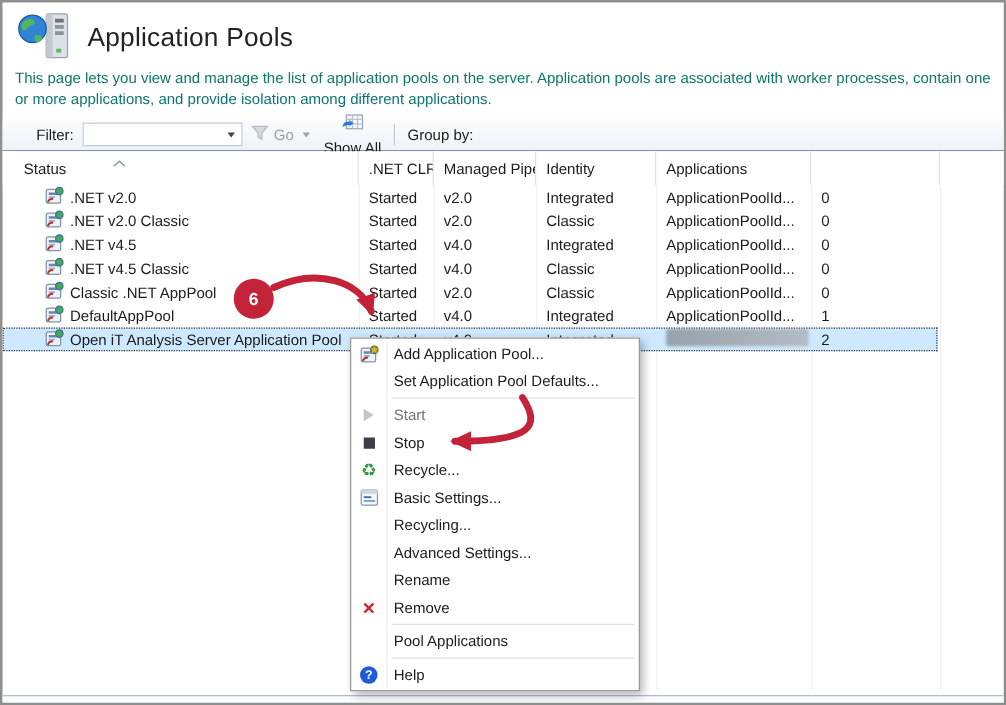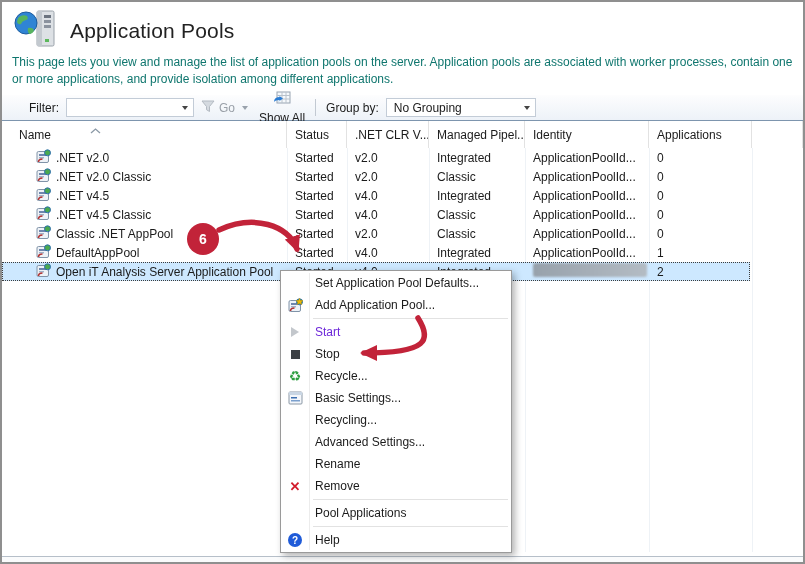--- a/index.html
+++ b/index.html
@@ -55,21 +55,21 @@
     border-top:1px solid #b6bfc9;background:#fafbfc;z-index:3;}
   
   .menu{
     position:absolute;top:268px;left:278px;width:232px;background:#fff;box-sizing:border-box;
     border:1px solid #9a9a9a;box-shadow:3px 3px 7px rgba(0,0,0,.3);padding:1px 0;z-index:50;
   }
   .menu::before{content:"";position:absolute;left:28px;top:2px;bottom:2px;width:1px;background:#ececec;}
   .mi{height:22px;display:flex;align-items:center;position:relative;}
   .mi .ic{flex:0 0 28px;display:flex;align-items:center;justify-content:center;height:100%;}
   .mi .lb{margin-left:6px;}
-  .mi.disabled .lb{color:#6d28d9;}
+  .mi.disabled .lb{color:#737373;}
   .msep{height:1px;background:#e2e2e2;margin:2px 3px 2px 32px;}
   
   .g-play{width:0;height:0;border-top:5px solid transparent;border-bottom:5px solid transparent;
     border-left:8px solid #c3c7cc;}
   .g-stop{width:9px;height:9px;background:#3c4045;}
   .g-recycle{color:#2e9e40;font-size:14px;line-height:1;}
   .g-remove{color:#d21a2b;font-size:13px;font-weight:bold;line-height:1;}
   .g-help{width:14px;height:14px;border-radius:50%;background:#1f5bd8;color:#fff;font-size:10px;
     font-weight:bold;display:flex;align-items:center;justify-content:center;}
   
@@ -123,35 +123,30 @@
           <line x1="4" y1="9" x2="17" y2="9" stroke="#b9c2cc"></line>
           <line x1="9" y1="2" x2="9" y2="13" stroke="#b9c2cc"></line>
           <line x1="13" y1="2" x2="13" y2="13" stroke="#b9c2cc"></line>
           <path d="M1 12 q0 -5 6 -5 l-2 -2 l5 3.5 l-5 3.5 l2 -2 q-5 0 -6 2z" fill="#2b7cd3"></path>
         </svg>
       </span>
       <span>Show All</span>
     </span>
     <span class="tb-sep"></span>
     <span>Group by:</span>
-    <span class="combo group-combo">
-      <span>No Grouping</span>
-      <span class="caret"></span>
-    </span>
   </div>
 
   <div class="vline" style="left:285px"></div>
   <div class="vline" style="left:345px"></div>
   <div class="vline" style="left:427px"></div>
   <div class="vline" style="left:523px"></div>
   <div class="vline" style="left:647px"></div>
   <div class="vline" style="left:750px"></div>
 
   <div class="list-header">
-    <span class="hc">Name</span>
     <span class="hc">Status</span>
     <span class="hc">.NET CLR V...</span>
     <span class="hc">Managed Pipel...</span>
     <span class="hc">Identity</span>
     <span class="hc">Applications</span>
     <span class="hc"></span>
     <span class="sort-caret">
       <svg width="11" height="6" viewBox="0 0 11 6">
           <polyline points="1,5 5.5,1 10,5" fill="none" stroke="#8b99a6" stroke-width="1.3"></polyline>
         </svg>
@@ -277,35 +272,35 @@
         <span class="cell">Integrated</span>
         <span class="cell"><span class="redact" style="display: inline-block;"></span></span>
         <span class="cell">2</span>
       </div>
     </div>
 
   <div class="bottom-strip"></div>
 
   <div class="menu" id="ctx-menu">
       <div class="mi">
-        <span class="ic"></span>
-        <span class="lb">Set Application Pool Defaults...</span>
-      </div>
-      <div class="mi">
         <span class="ic">
           <svg width="15" height="15" viewBox="0 0 15 15">
             <rect x="1" y="2.5" width="11.5" height="11" rx="1.5" fill="#eef2f7" stroke="#8093a8"></rect>
             <rect x="3" y="5" width="7.5" height="2" fill="#6e86ad"></rect>
             <rect x="3" y="8" width="5" height="1.4" fill="#9fb0c6"></rect>
             <path d="M2.5 13 q0 -3 4 -3" fill="none" stroke="#b23434" stroke-width="1.6"></path>
             <circle cx="11.5" cy="3.8" r="3" fill="#4aa94f" stroke="#2f6fae"></circle>
             <polygon points="11.5,0.2 12.4,2.6 15,2.6 13,4.2 13.8,6.7 11.5,5.2 9.2,6.7 10,4.2 8,2.6 10.6,2.6" fill="#f2b705" stroke="#c98f00" stroke-width="0.4"></polygon>
           </svg>
         </span>
         <span class="lb">Add Application Pool...</span>
+      </div>
+      <div class="mi">
+        <span class="ic"></span>
+        <span class="lb">Set Application Pool Defaults...</span>
       </div>
       <div class="msep"></div>
       <div class="mi disabled">
         <span class="ic">
           <span class="g-play"></span>
         </span>
         <span class="lb">Start</span>
       </div>
       <div class="mi">
         <span class="ic">

